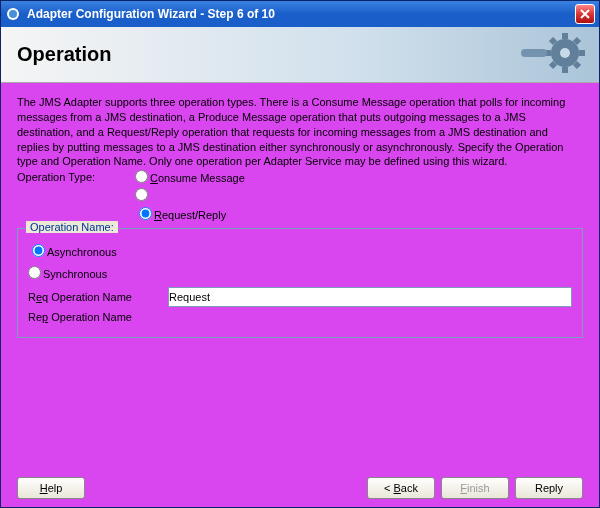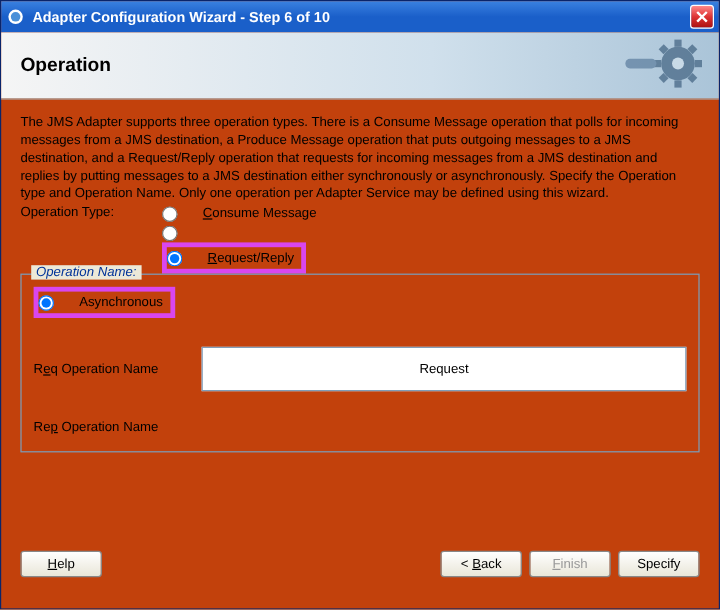--- a/index.html
+++ b/index.html
@@ -42,21 +42,21 @@
   .header-banner {
     height: 56px;
     background: linear-gradient(to right, #f5f5f5 0%, #d0e0ec 60%, #aac4d8 100%);
     border-bottom: 1px solid #aaa;
     display: flex;
     align-items: center;
     padding: 0 16px;
     position: relative;
   }
   .header-banner h1 {
-    font-size: 16px;
+    font-size: 20px;
     font-weight: bold;
     margin: 0;
     color: #000;
   }
   .gear-graphic {
     position: absolute;
     right: 8px;
     top: 4px;
     width: 70px;
     height: 48px;
@@ -72,22 +72,22 @@
   .type-row {
     display: flex;
     align-items: flex-start;
   }
   .type-row .label {
     width: 118px;
     padding-top: 2px;
   }
   .radio-stack label {
     display: flex;
-    align-items: center;
-    gap: 19px;
+    align-items: flex-start;
+    gap: 0;
     padding: 1px 4px 1px 0;
     cursor: pointer;
     line-height: 16px;
   }
   .radio-stack input[type=radio] { margin: 0 2px 0 0; }
   .underline-letter { text-decoration: underline; }
   .red-box {
     border: 4px solid #d946ef;
   }
   .fieldset {
@@ -97,42 +97,40 @@
     position: relative;
   }
   .fieldset .legend {
     position: absolute;
     top: -8px;
     left: 8px;
     background: #ece9d8;
     color: #003399;
     padding: 0 4px;
     font-size: 11px;
-    font-style: italic;
   }
   .fieldset .radio-stack { margin-bottom: 2px; }
   .field-row {
     display: flex;
     align-items: center;
-    margin-top: 24px;
+    margin-top: 4px;
     gap: 24px;
   }
   .field-row .flabel { width: 116px; }
   .field-row input[type=text] {
     flex: 1;
     border: 1px solid #7f9db9;
-    height: 37px;
+    height: 20px;
     padding: 1px 0;
     font-family: Tahoma, Arial, sans-serif;
     font-size: 11px;
-    text-align: center;
   }
   .button-bar {
     position: absolute;
-    bottom: 26px;
+    bottom: 8px;
     left: 0;
     right: 0;
     padding: 0 16px;
     display: flex;
     align-items: center;
   }
   .button-bar .spacer { flex: 1; }
   .btn {
     min-width: 68px;
     height: 22px;
@@ -151,21 +149,21 @@
   }
   .btn[disabled] {
     color: #999;
     cursor: default;
   }
   .btn-help { margin-left: 0; }
   .window-border {
     border: 1px solid #0a246a;
     height: 508px;
     position: relative;
-    background: #c2410c;
+    background: #d946ef;
   }
 </style>
 </head>
 <body>
 
 <div class="window-border">
 
   <div class="titlebar">
     <span class="app-icon">
       <svg width="14" height="14" viewBox="0 0 14 14">
@@ -225,34 +223,38 @@
     </div>
 
     <div class="fieldset">
       <div class="legend">Operation Name:</div>
 
       <div class="radio-stack">
         <label class="red-box" style="display:inline-flex;padding:1px 6px 1px 0;">
           <input type="radio" name="opmode" checked="" style="">
           <span>Asynchronous</span>
         </label>
+        <label>
+          <input type="radio" name="opmode" style="">
+          <span>Synchronous</span>
+        </label>
       </div>
 
       <div class="field-row">
         <div class="flabel">R<span class="underline-letter">e</span>q Operation Name</div>
         <input type="text" value="Request" style="">
       </div>
 
       <div class="field-row">
         <div class="flabel">Re<span class="underline-letter">p</span> Operation Name</div>
       </div>
     </div>
   </div>
 
   <div class="button-bar">
     <button class="btn btn-help"><span class="underline-letter">H</span>elp</button>
     <div class="spacer"></div>
     <button class="btn">&lt; <span class="underline-letter">B</span>ack</button>
     <button class="btn" disabled=""><span class="underline-letter">F</span>inish</button>
-    <button class="btn">Specify</button>
+    <button class="btn">Reply</button>
   </div>
 
 </div>
 
 </body></html>

